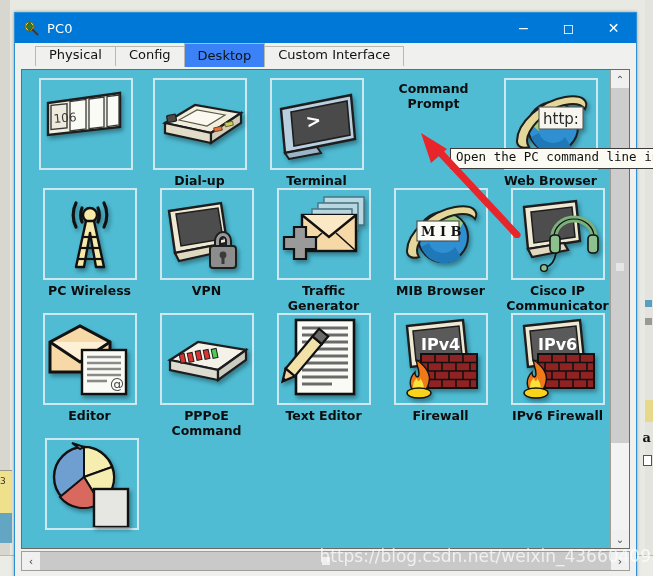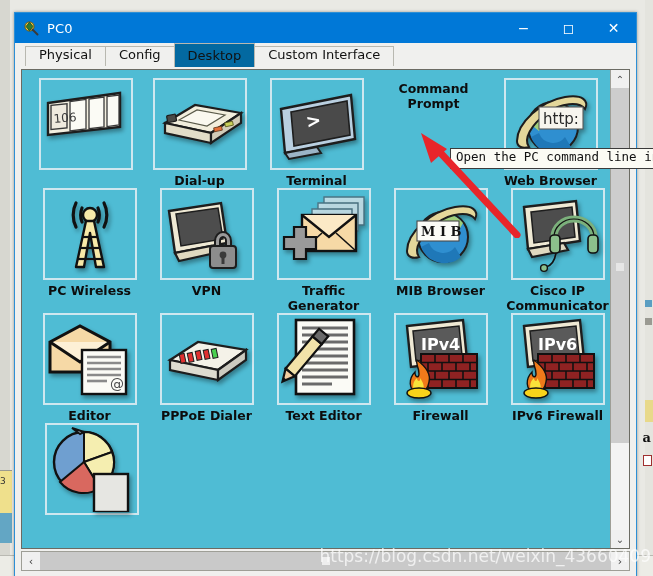--- a/index.html
+++ b/index.html
@@ -54,30 +54,30 @@
   }
   #titlebar .tb-buttons{margin-left:auto;display:flex;height:30px;}
   #titlebar .tb-btn{
     width:45px;height:30px;display:flex;align-items:center;justify-content:center;
     color:#fff;font:14px "DejaVu Sans",sans-serif;
   }
 
   
   #tabs{
     height:24px;background:#f0f0ee;display:flex;align-items:flex-end;
-    padding-left:10px;box-sizing:border-box;position:relative;
+    padding-left:20px;box-sizing:border-box;position:relative;
   }
   #tabs:after{content:"";position:absolute;left:0;right:0;bottom:0;height:1px;background:#f0f0ee;}
   .tab{
     height:21px;line-height:21px;padding:0 13px;font:13px "DejaVu Sans",sans-serif;color:#111;
     border:1px solid #b8b8b0;border-bottom:none;background:#f0f0ee;margin-right:-1px;
     box-sizing:border-box;white-space:nowrap;
   }
   .tab.active{
-    background:#0369a1;height:24px;line-height:23px;border-color:#b8b8b0;z-index:2;position:relative;text-align:right;
+    background:#3b82f6;height:24px;line-height:23px;border-color:#b8b8b0;z-index:2;position:relative;text-align:right;
   }
 
   
   #desktop-panel{
     position:absolute;left:6px;top:56px;right:6px;bottom:28px;
     border:1px solid #6b6b63;background:#4fbcd4;box-sizing:border-box;overflow:hidden;
   }
   #icon-grid{
     position:absolute;left:0;top:0;right:19px;bottom:0;
     padding:8px 0 0 10px;box-sizing:border-box;
@@ -406,21 +406,21 @@
                 <g stroke="#1d1d1d" stroke-width="1">
                   <rect x="14" y="16" width="5" height="9" fill="#e03030" transform="rotate(-12 16 20)"></rect>
                   <rect x="22" y="15" width="5" height="9" fill="#e03030" transform="rotate(-12 24 19)"></rect>
                   <rect x="30" y="13" width="5" height="9" fill="#e03030" transform="rotate(-12 32 17)"></rect>
                   <rect x="38" y="12" width="5" height="9" fill="#e03030" transform="rotate(-12 40 16)"></rect>
                   <rect x="46" y="11" width="5" height="9" fill="#4ad050" transform="rotate(-12 48 15)"></rect>
                 </g>
               </g>
             </svg>
           </div>
-          <div class="lbl">PPPoE Dialer</div>
+          <div class="lbl">PPPoE Command</div>
         </div>
 
         <div class="cell">
           <div class="thumb">
             <svg class="art sh" viewBox="0 0 88 86">
               <g transform="translate(16,4)">
                 <rect x="0" y="0" width="58" height="74" fill="#fbfbf6" stroke="#111" stroke-width="2.6"></rect>
                 <g stroke="#6a6a6a" stroke-width="3">
                   <path d="M6 8 h46"></path>
                     <path d="M6 15 h46"></path>

